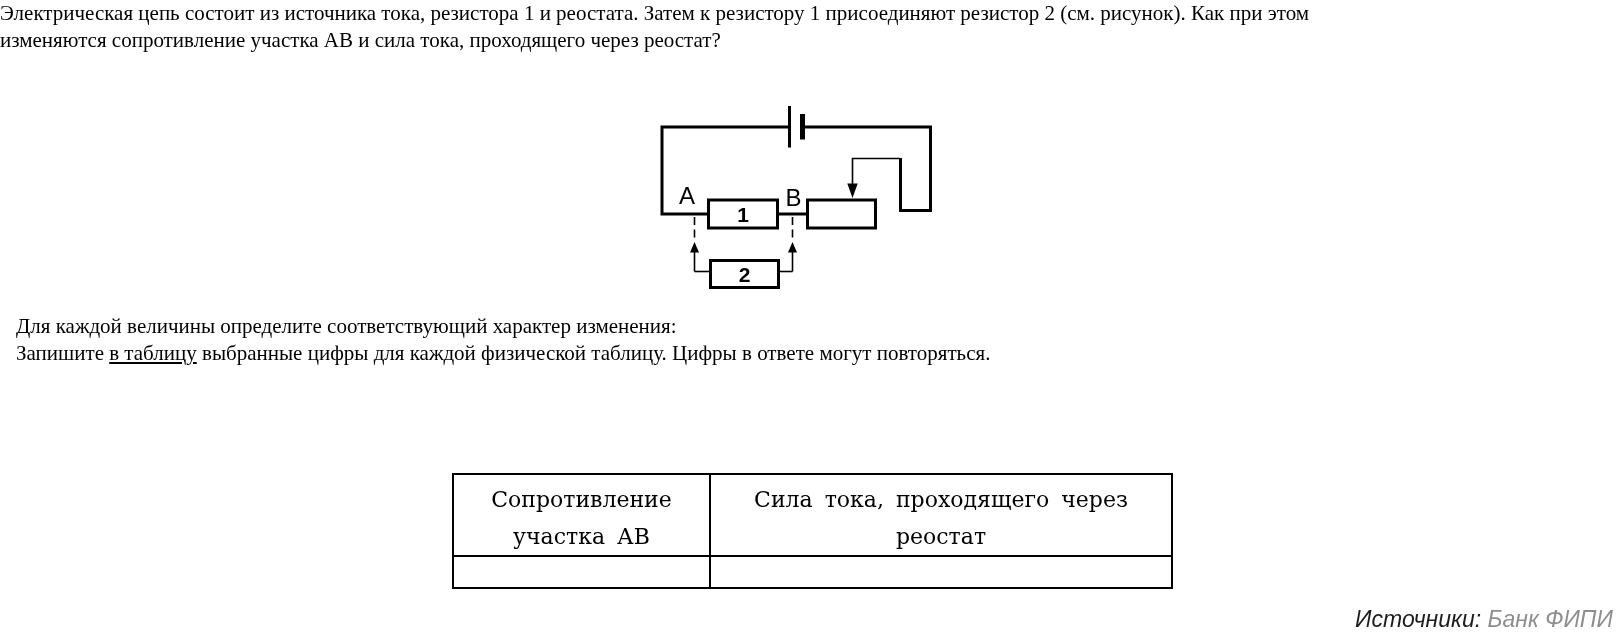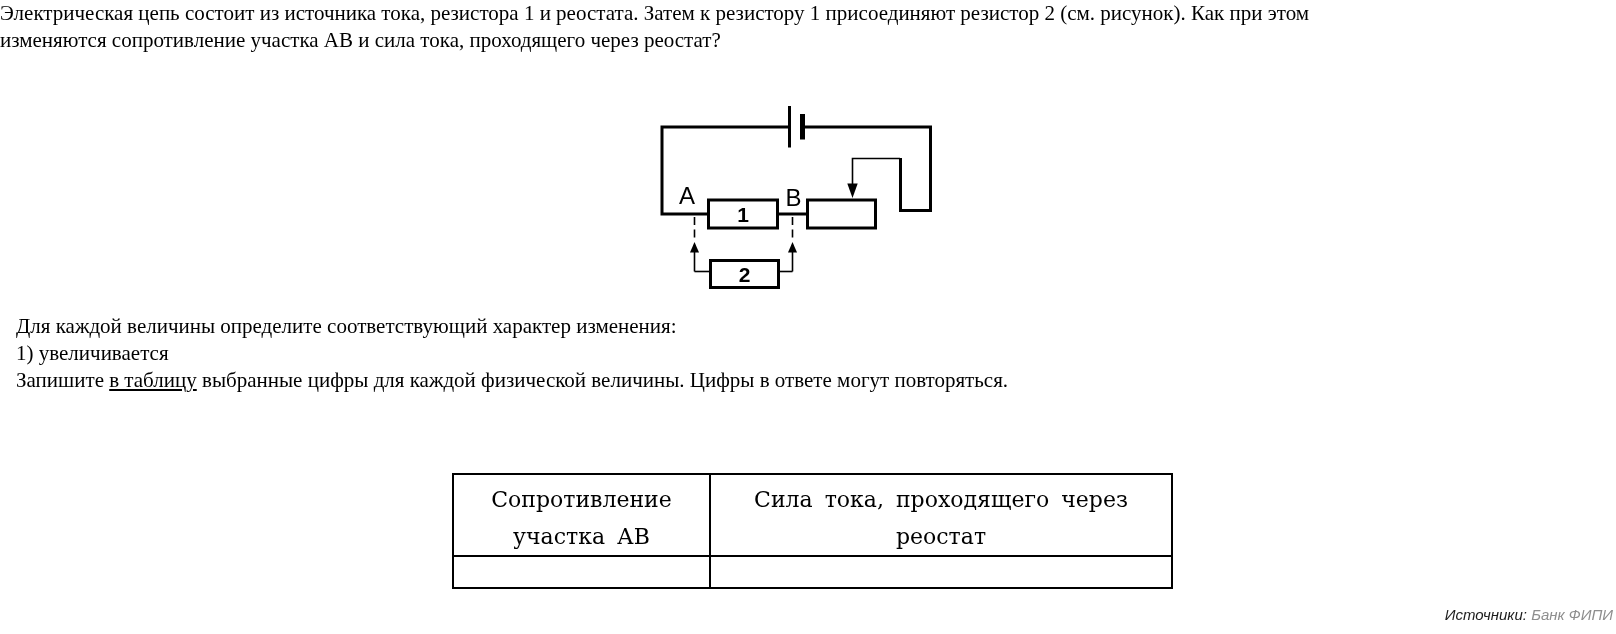--- a/index.html
+++ b/index.html
@@ -53,21 +53,21 @@
     overflow:hidden;
   }
   .answer-table .col1{width:247px;}
   .answer-table .col2{width:452px;}
   .answer-table .hdr-row td{height:68px;}
   .answer-table .ans-row td{height:30px;padding:0;}
   
   .source{
     position:absolute;top:606px;right:3px;
     font-family:"Liberation Sans",sans-serif;
-    font-style:italic;font-size:15px;
+    font-style:italic;font-size:23px;
     white-space:nowrap;
   }
   .source .lbl{color:#1d1d1d;}
   .source .val{color:#8e8e8e;}
 </style>
 </head>
 <body>
 
 <div class="question">
   <div>Электрическая цепь состоит из источника тока, резистора 1 и реостата. Затем к резистору 1 присоединяют резистор 2 (см. рисунок). Как при этом</div>
@@ -114,22 +114,21 @@
       <line class="thin" x1="777" y1="271.5" x2="792.5" y2="271.5"></line>
     </g>
 
     <rect class="box" x="710.5" y="260.5" width="68" height="27"></rect>
     <text class="box-label" x="744.5" y="281.5">2</text>
   </svg>
 </div>
 
 <div class="instructions">
   <div>Для каждой величины определите соответствующий характер изменения:</div>
-  <div>1) увеличивается</div>
-  <div><span>Запишите </span><span class="u">в таблицу</span><span> выбранные цифры для каждой физической величины. Цифры в ответе могут повторяться.</span></div>
+  <div><span>Запишите </span><span class="u">в таблицу</span><span> выбранные цифры для каждой физической таблицу. Цифры в ответе могут повторяться.</span></div>
 </div>
 
 <table class="answer-table">
   <tbody>
       <tr class="hdr-row">
     <td class="col1">Сопротивление участка АВ</td>
     <td class="col2">
       <div>Сила тока, проходящего через</div>
       <div>реостат</div>
     </td>

